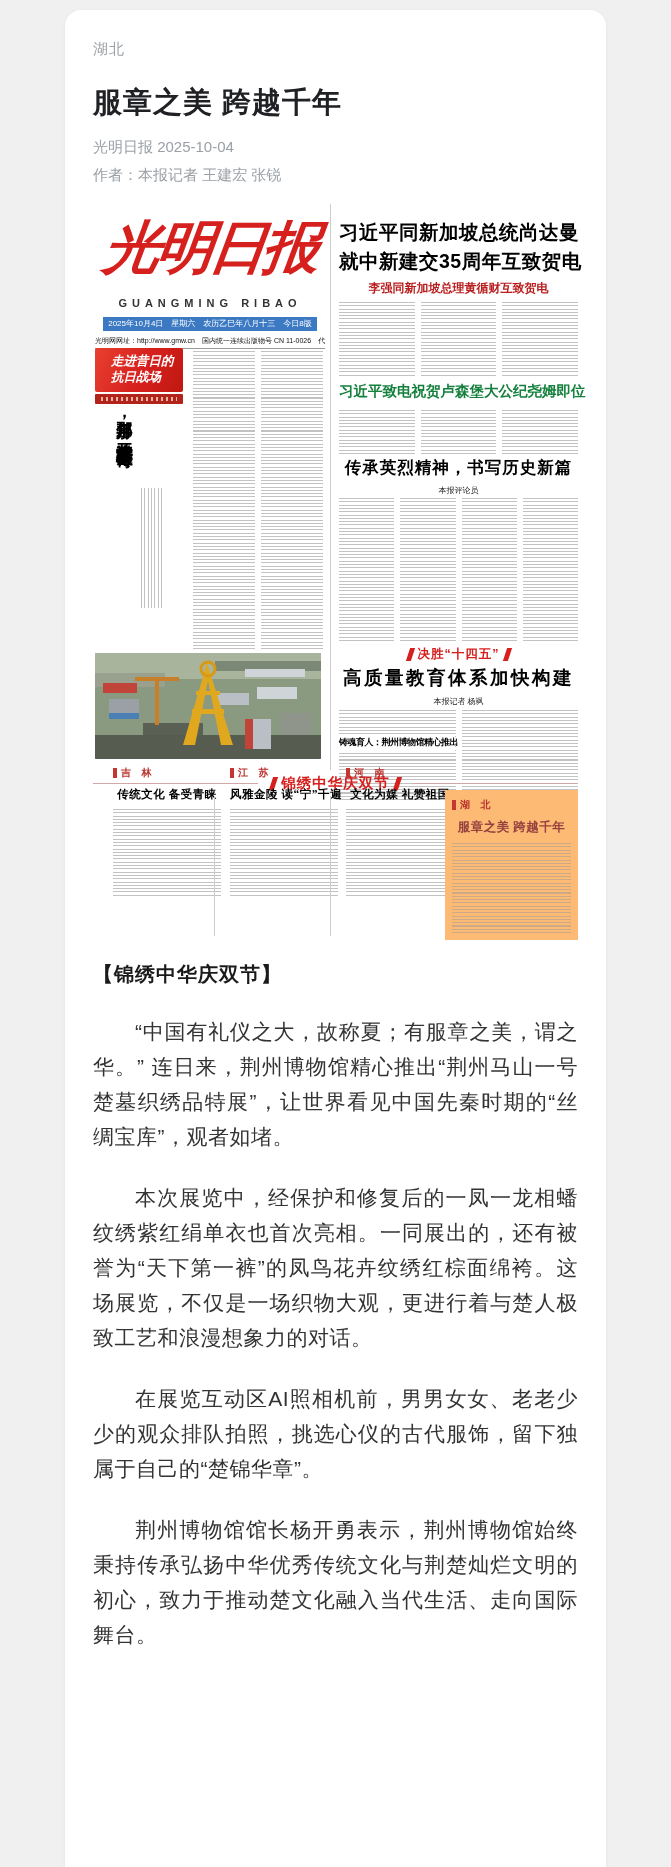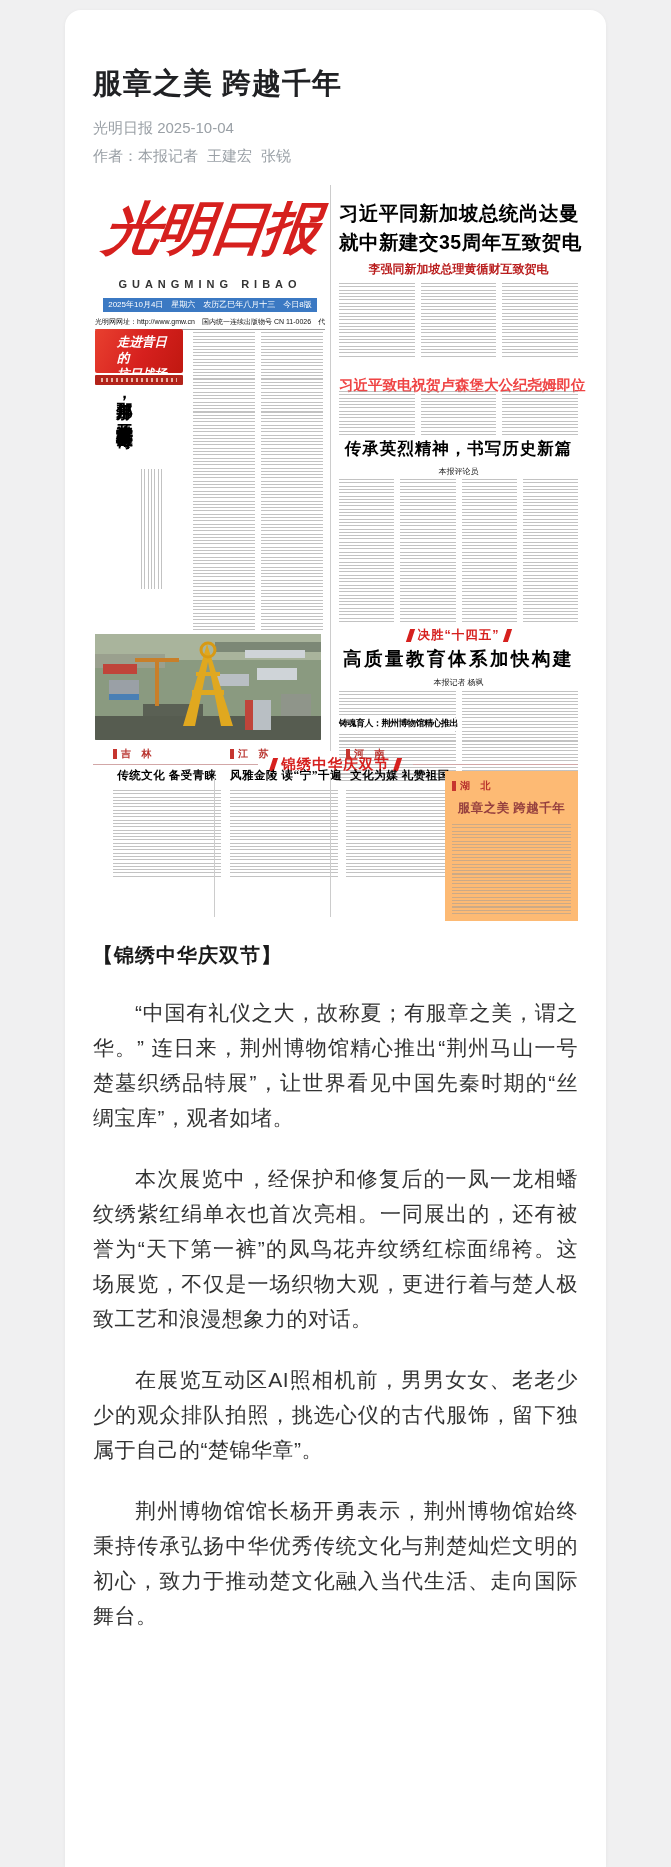--- a/index.html
+++ b/index.html
@@ -11,21 +11,21 @@
   }
   .card{
     position:absolute;left:65px;top:10px;width:541px;height:1857px;
     background:#ffffff;border-radius:16px 16px 0 0;
     box-shadow:0 1px 4px rgba(0,0,0,0.05);
   }
   .card-inner{padding:30px 28px 0 28px;}
   .region{font-size:15px;color:#9aa0a6;letter-spacing:1px;}
   .title{margin:26px 0 0 0;font-size:29px;line-height:34px;font-weight:700;color:#202124;letter-spacing:1px;}
   .meta{margin-top:19px;font-size:15px;color:#9aa0a6;}
-  .meta + .meta{margin-top:9px;font-family:Liberation Mono, monospace;}
+  .meta + .meta{margin-top:9px;}
 
   
   .paper{position:relative;margin-top:13px;width:485px;height:745px;background:#fff;color:#111;}
   .paper *{box-sizing:border-box;}
   .masthead{
     position:absolute;left:4px;top:2px;width:226px;height:96px;
     font-family:"Liberation Serif","DejaVu Serif",serif;
     font-size:57px;line-height:96px;text-align:center;
     color:#d6201e;font-weight:900;letter-spacing:-4px;
     transform:skewX(-7deg);font-style:italic;
@@ -44,40 +44,40 @@
   .npv{background:repeating-linear-gradient(90deg,#9a9a9a 0px,#9a9a9a 1px,transparent 1px,transparent 3.3px);opacity:.6;}
   .cols{position:absolute;display:flex;}
   .cols > div{flex:1;}
   .cols > div + div{margin-left:6px;}
 
   .hl-xi{position:absolute;left:246px;top:20px;width:239px;
     font-size:19.5px;line-height:29px;font-weight:900;color:#000;letter-spacing:.5px;white-space:nowrap;}
   .subhead-li{position:absolute;left:246px;top:82px;width:239px;text-align:center;
     font-size:12px;font-weight:700;color:#b91c1c;white-space:nowrap;}
   .hl-lux{position:absolute;left:246px;top:184px;width:239px;text-align:center;
-    font-size:14.5px;font-weight:900;color:#ef4444;white-space:nowrap;margin-top:13px;}
+    font-size:14.5px;font-weight:900;color:#15803d;white-space:nowrap;}
   .hl-legacy{position:absolute;left:246px;top:259px;width:239px;text-align:center;
     font-family:"Liberation Serif","DejaVu Serif",serif;font-size:16.5px;font-weight:700;
     letter-spacing:1px;color:#000;white-space:nowrap;}
   .byline-sm{position:absolute;width:239px;left:246px;text-align:center;font-size:8px;color:#222;}
 
   .badge-jue{position:absolute;left:246px;top:448px;width:239px;display:flex;align-items:center;justify-content:center;
     color:#d6201e;font-size:12.5px;font-weight:900;letter-spacing:1px;}
   .flagmark{display:inline-block;width:5px;height:13px;background:#d6201e;transform:skewX(-18deg);margin:0 5px;}
   .hl-edu{position:absolute;left:246px;top:467px;width:239px;text-align:center;
     font-family:"Liberation Serif","DejaVu Serif",serif;font-size:18.5px;font-weight:900;
     letter-spacing:2.5px;color:#000;white-space:nowrap;}
   .edu-subhead{position:absolute;left:246px;top:536px;width:116px;background:#fff;
     font-size:9px;font-weight:800;text-align:center;letter-spacing:-0.5px;color:#000;
     padding:2px 0;white-space:nowrap;z-index:2;}
 
   .badge-war{position:absolute;left:2px;top:150px;width:88px;height:44px;
     background:linear-gradient(115deg,#e8402f 0%,#d6201e 55%,#c01810 100%);
     color:#fff;font-style:italic;font-weight:800;font-size:12.5px;line-height:16px;
-    padding:5px 4px 2px 22px;border-radius:2px;}
+    padding:5px 4px 2px 16px;border-radius:2px;}
   .badge-war-sub{position:absolute;left:2px;top:196px;width:88px;height:10px;background:#b3231a;
     border-radius:1px;overflow:hidden;}
   .badge-war-sub span{display:block;height:100%;opacity:.8;
     background:repeating-linear-gradient(90deg,#f6d9c9 0 2px,transparent 2px 5px);margin:3px 6px;height:4px;}
 
   .hl-vert{position:absolute;left:4px;top:210px;height:256px;width:38px;
     writing-mode:vertical-rl;text-orientation:upright;
     font-family:"Liberation Serif","DejaVu Serif",serif;font-size:16.5px;font-weight:900;
     letter-spacing:1px;color:#000;}
   .byline-vert{position:absolute;left:48px;top:290px;width:22px;height:120px;}
@@ -107,20 +107,21 @@
   .para{margin:26px 0 0 0;font-size:21px;line-height:35px;color:#333;text-align:justify;
     text-indent:2em;letter-spacing:.5px;word-break:break-all;}
   .para .lead{font-weight:700;color:#222;}
 </style>
 </head>
 <body>
 
 <div class="card">
   <div class="card-inner">
 
+    <div class="region">湖北</div>
     <h1 class="title">服章之美 跨越千年</h1>
     <div class="meta">光明日报 2025-10-04</div>
     <div class="meta">作者：本报记者 王建宏 张锐</div>
 
     <div class="paper">
 
       <div class="masthead">光明日报</div>
       <div class="masthead-latin">GUANGMING RIBAO</div>
       <div class="datebar">2025年10月4日　星期六　农历乙巳年八月十三　今日8版</div>
       <div class="pubinfo">光明网网址：http://www.gmw.cn　国内统一连续出版物号 CN 11-0026　代号1-16　第27640号</div>

